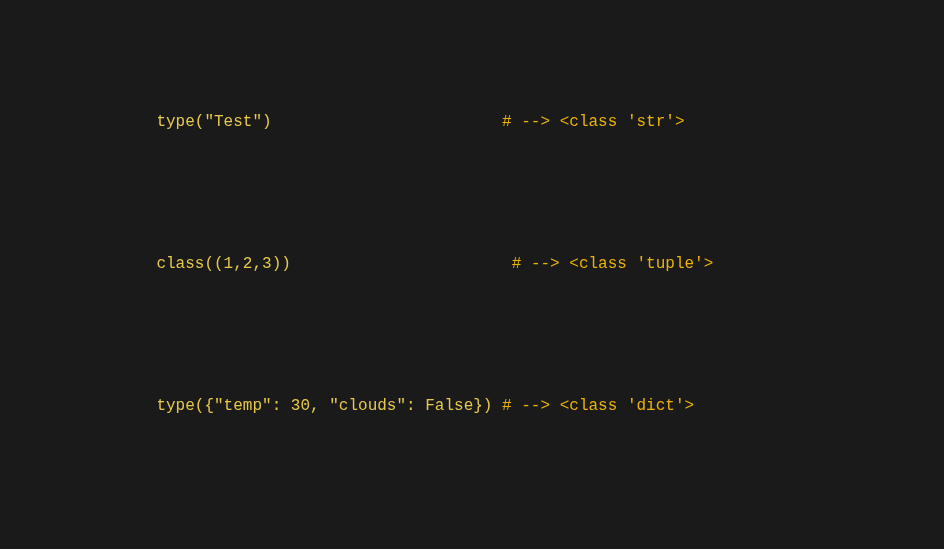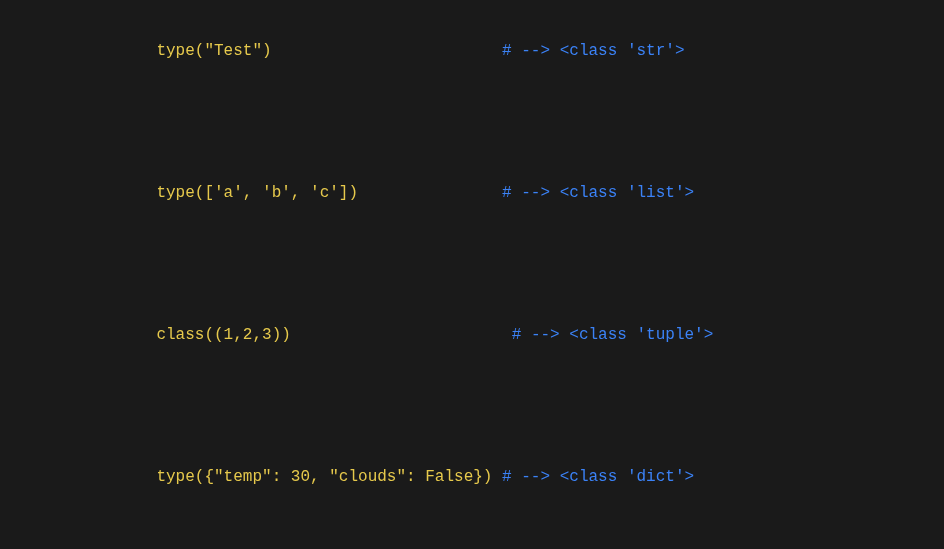--- a/index.html
+++ b/index.html
@@ -31,34 +31,31 @@
     }
     .line:last-child {
       margin-bottom: 0;
     }
     .code-part {
       display: inline-block;
       color: #e6c94c;
     }
     .comment-part {
       display: inline-block;
-      color: #3b82f6;
+      color: #eab308;
     }
   </style>
 </head>
 <body>
 
 <div class="code-block">
   
   <span class="line">
     <span class="code-part">type("Test")                        </span><span class="comment-part"># --&gt; &lt;class 'str'&gt;</span>
   </span>
   <span class="line">
-    <span class="code-part">type(['a', 'b', 'c'])               </span><span class="comment-part"># --&gt; &lt;class 'list'&gt;</span>
-  </span>
-  <span class="line">
     <span class="code-part">class((1,2,3))                       </span><span class="comment-part"># --&gt; &lt;class 'tuple'&gt;</span>
   </span>
   <span class="line">
     <span class="code-part">type({"temp": 30, "clouds": False}) </span><span class="comment-part"># --&gt; &lt;class 'dict'&gt;</span>
   </span>
   
 </div>
 
 </body></html>

